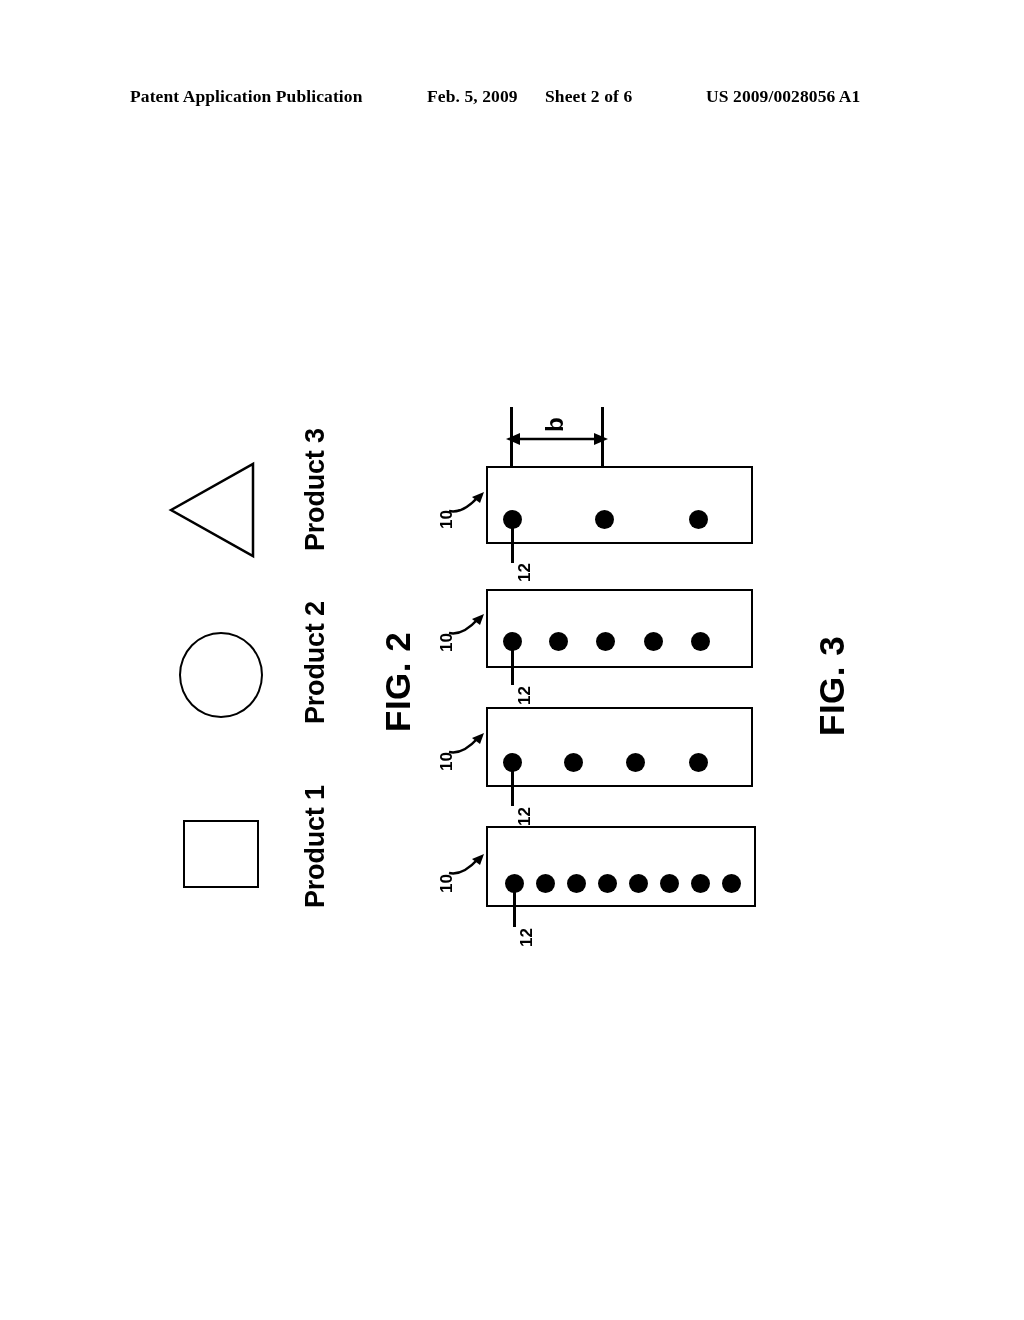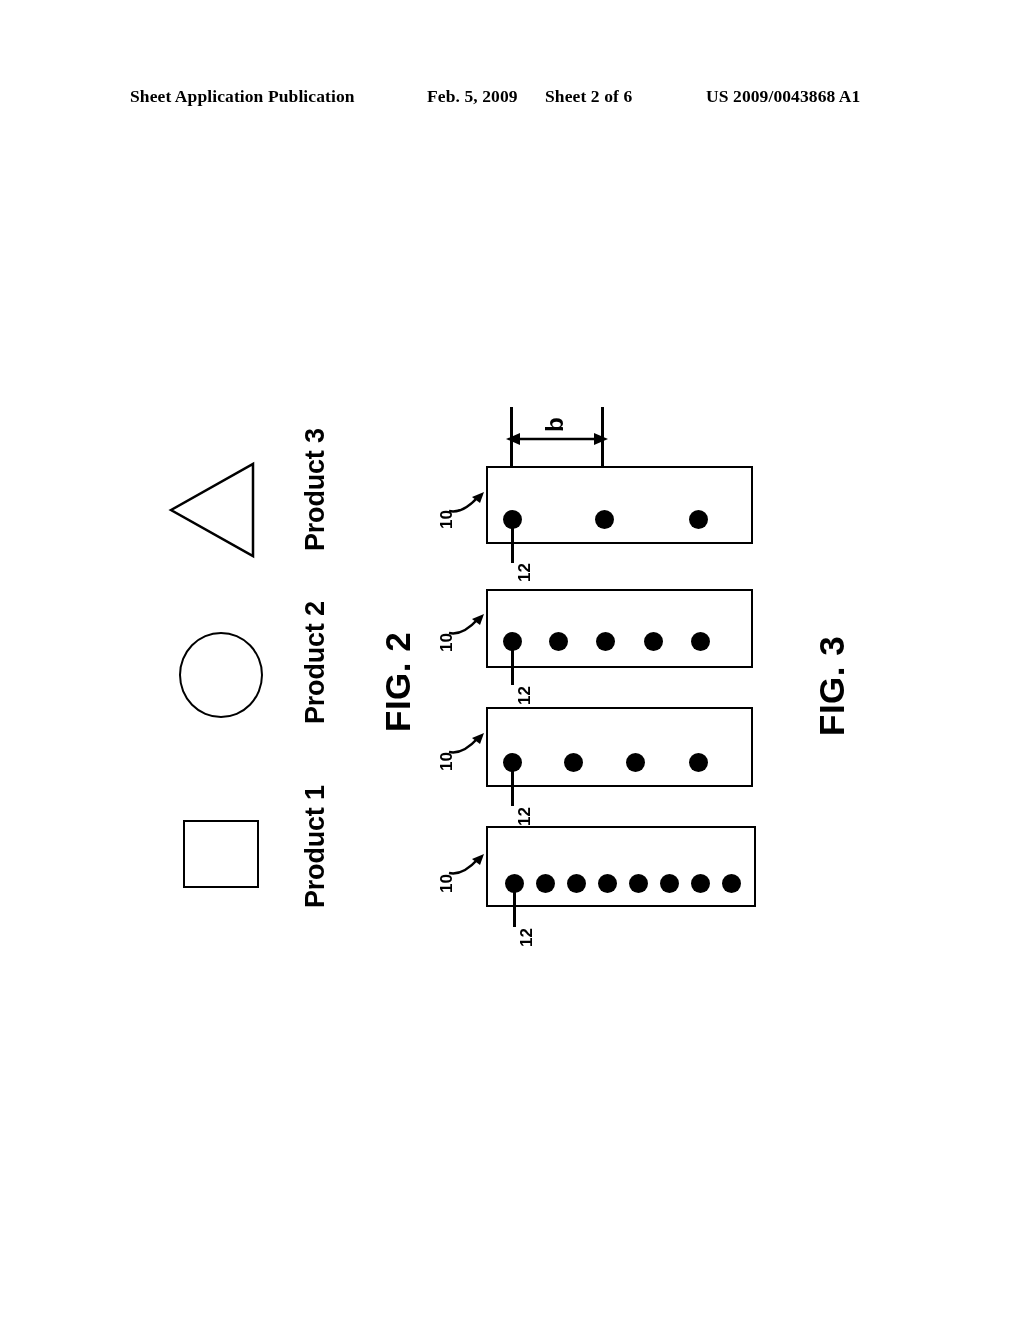--- a/index.html
+++ b/index.html
@@ -149,24 +149,24 @@
     height: 34px;
   }
   .lbl-b {
     font-size: 24px;
   }
 </style>
 </head>
 <body>
 
 <div class="page-header">
-  <span class="hdr-pub">Sheet Application Publication</span>
+  <span class="hdr-pub">Patent Application Publication</span>
   <span class="hdr-date">Feb. 5, 2009</span>
   <span class="hdr-sheet">Sheet 2 of 6</span>
-  <span class="hdr-num">US 2009/0043868 A1</span>
+  <span class="hdr-num">US 2009/0028056 A1</span>
 </div>
 
 <div class="sheet">
 
   <div>
 
     <div class="fig2-triangle">
       <svg width="95" height="110" viewBox="0 0 95 110">
         <polygon points="6,55 88,9 88,101" fill="#ffffff" stroke="#000000" stroke-width="2.5" stroke-linejoin="miter"></polygon>
       </svg>

